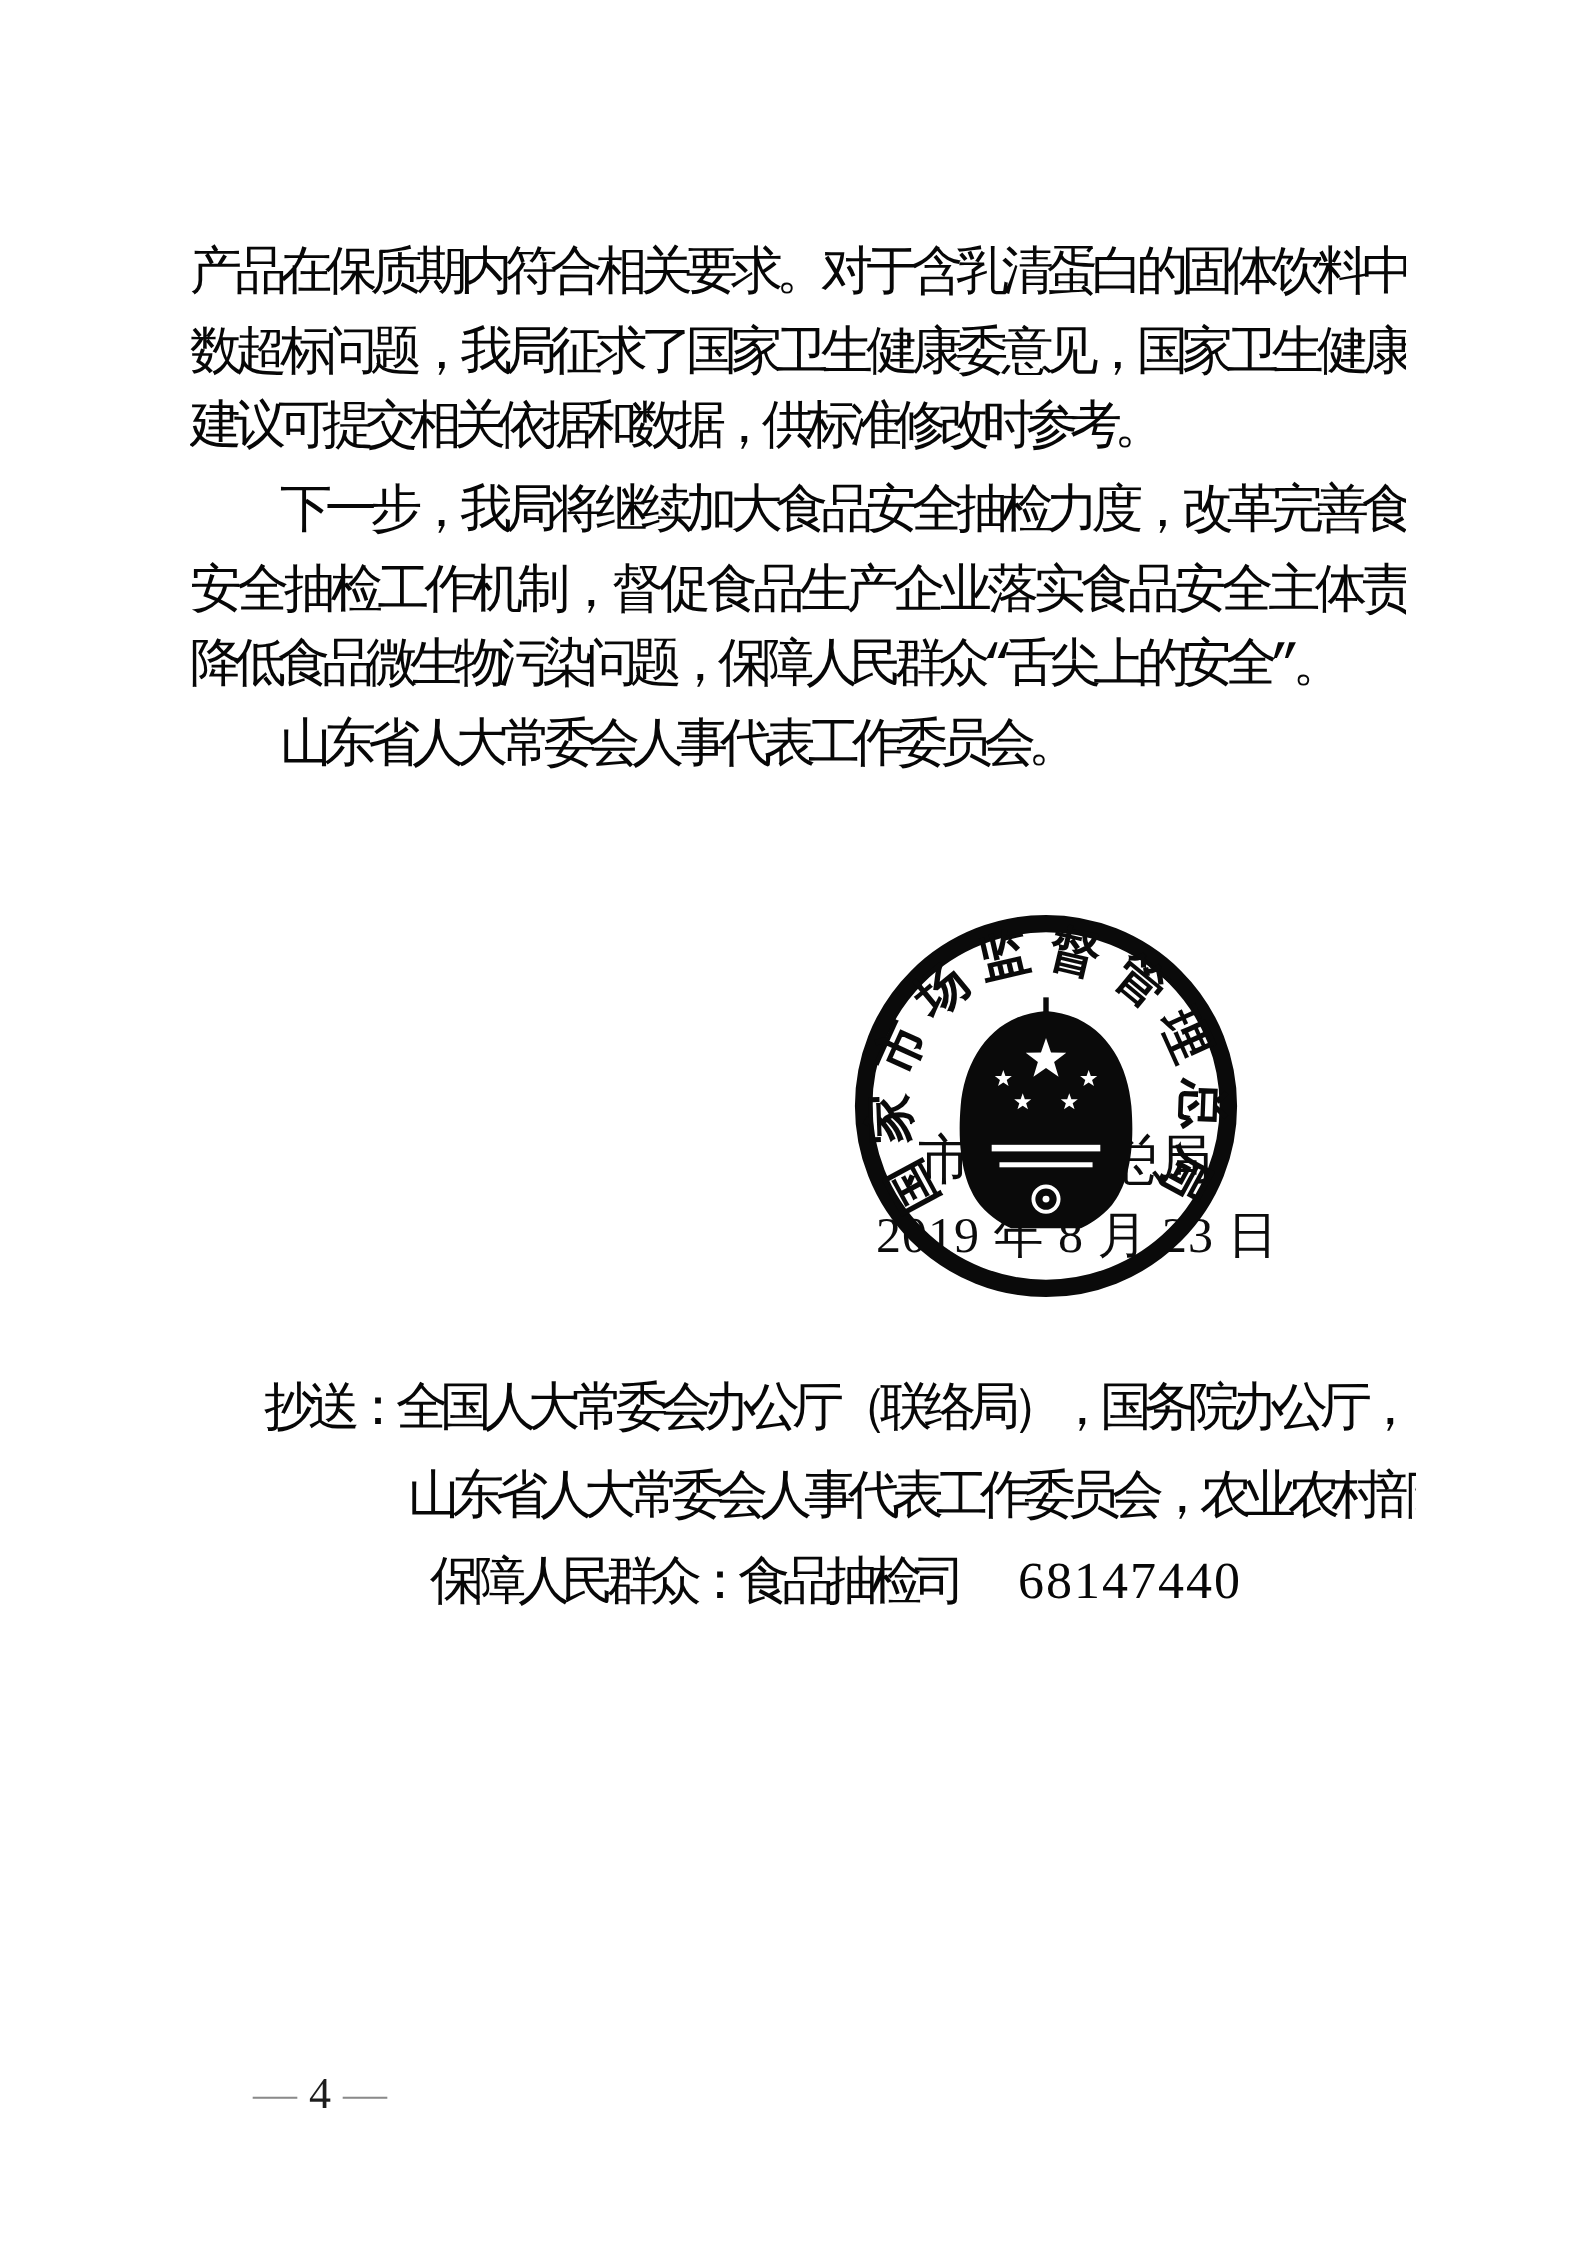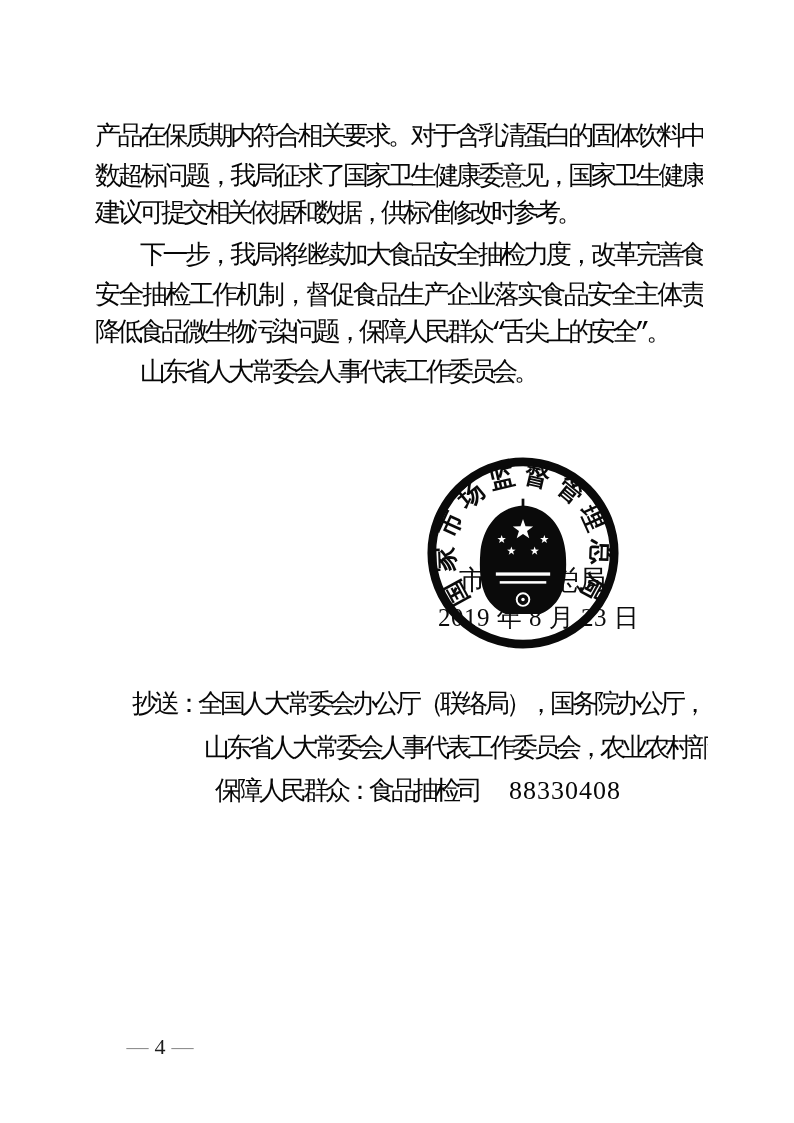--- a/index.html
+++ b/index.html
@@ -178,21 +178,21 @@
         <circle cx="100" cy="148" r="6.5" fill="none" stroke="#ffffff" stroke-width="2"></circle>
         <circle cx="100" cy="148" r="1.8" fill="#ffffff"></circle>
       </g>
     </svg>
   </div>
 
   <div class="cc-block">
     <div class="cc-line">抄送：全国人大常委会办公厅（联络局），国务院办公厅，</div>
     <div class="cc-line cc-indent">山东省人大常委会人事代表工作委员会，农业农村部。</div>
     <div class="cc-line">
-      <span>保障人民群众：食品抽检司</span><span class="cc-phone">88330408</span>
+      <span>保障人民群众：食品抽检司</span><span class="cc-phone">68147440</span>
     </div>
   </div>
 
   <div class="page-footer">
     <span class="dash">—</span><span>4</span><span class="dash">—</span>
   </div>
 
 </div>
 
 </body></html>

